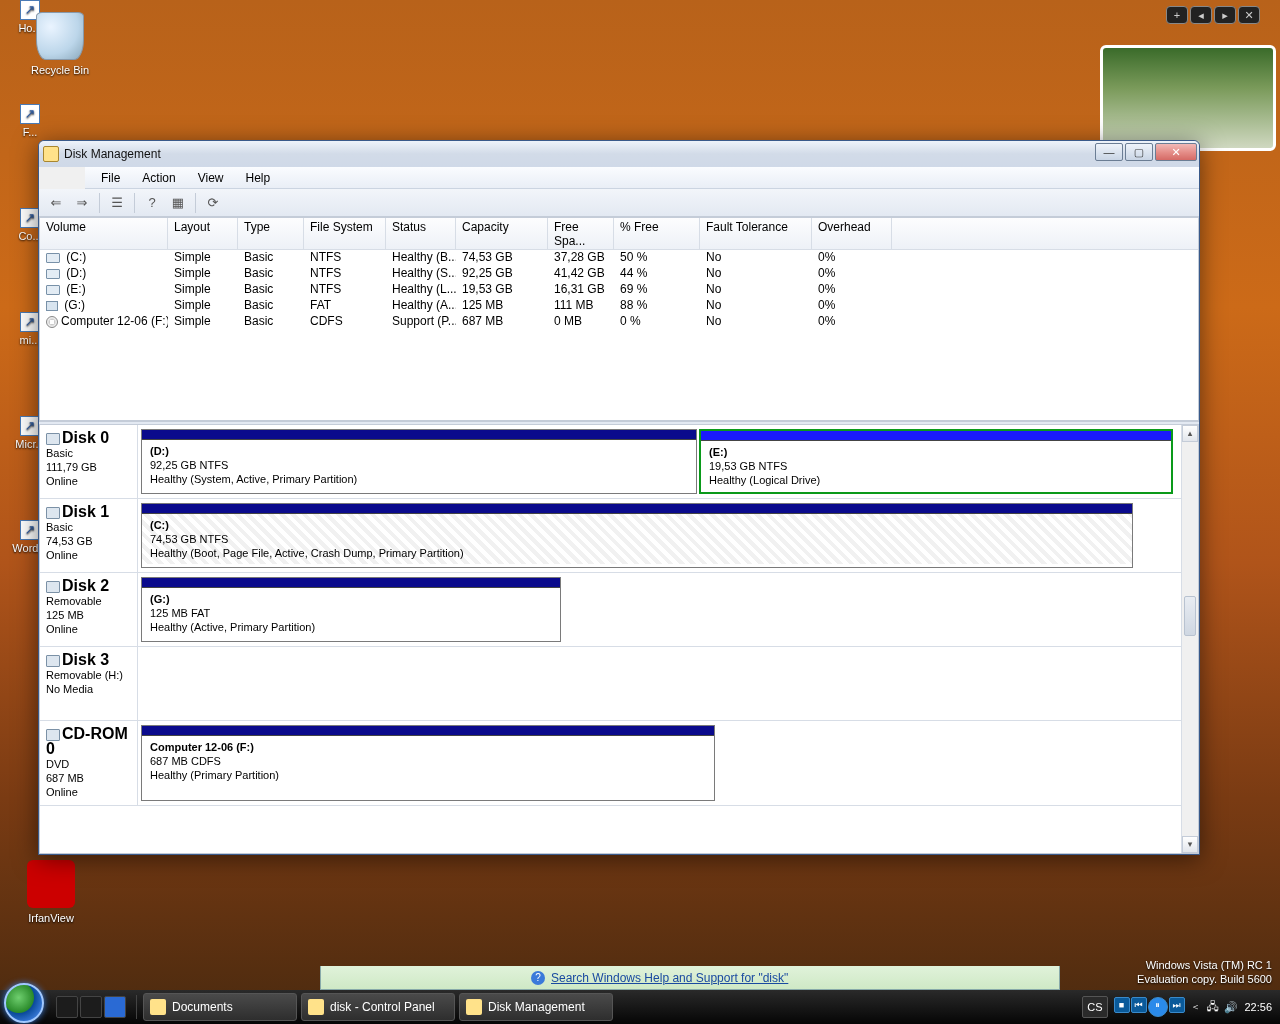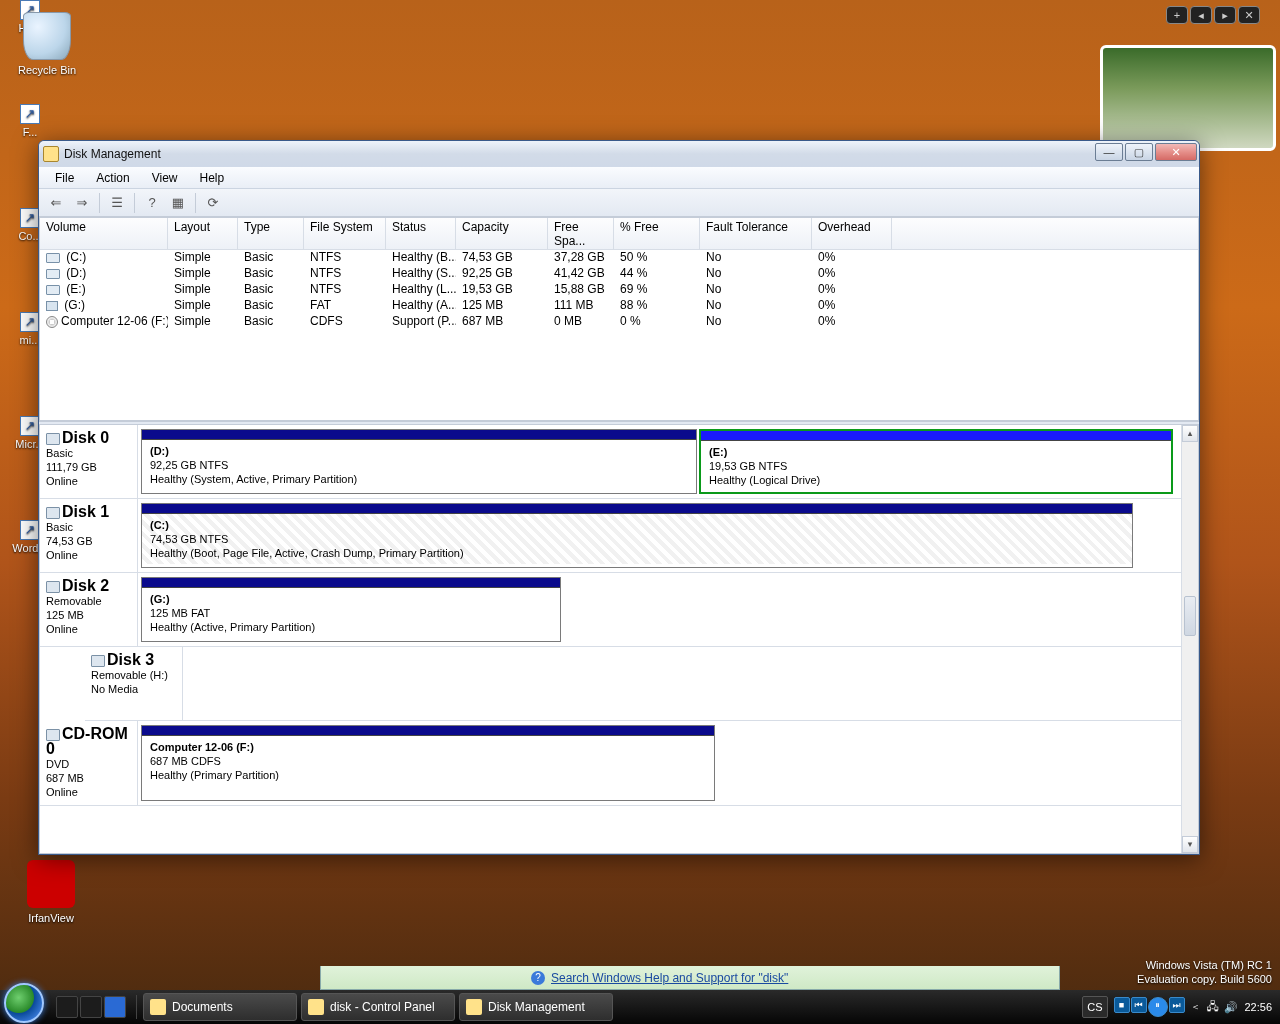--- a/index.html
+++ b/index.html
@@ -1,38 +1,38 @@
 <!DOCTYPE html>
 <html><head>
 <meta charset="utf-8">
 <style>
 * { box-sizing: border-box; margin: 0; padding: 0; font-family: "Segoe UI", Tahoma, sans-serif; }
 body { width: 1280px; height: 1024px; overflow: hidden; position: relative; background: linear-gradient(180deg,#b8621a 0%,#cc6a18 30%,#b0541a 55%,#7a3b13 78%,#4a2a0f 100%); }
 
 .desktop { position: absolute; inset: 0; }
 .desktop-icon { position: absolute; width: 78px; text-align: center; color: #fff; font-size: 11px; text-shadow: 0 1px 2px #000; }
 .desktop-icon .glyph { width: 48px; height: 48px; margin: 0 auto 4px; }
-.recycle { left: 8px; top: 12px; }
+.recycle { left: 21px; top: 12px; }
 .recycle .glyph { background: radial-gradient(circle at 30% 30%, #eaf4ff, #bcd6ea 60%, #8aa8bb); border-radius: 6px 6px 10px 10px / 4px 4px 20px 20px; border: 1px solid #89a; }
 .shortcut { left: 8px; top: 224px; display:flex; flex-direction:column; gap:70px;}
 .sc { width:60px; text-align:center; color:#fff; font-size:11px; text-shadow:0 1px 2px #000;}
 .sc .arrow{ width:20px;height:20px;background:#fff;border:1px solid #4a7ab5;display:block;margin:0 auto 2px;font-size:13px;color:#2d5aa0;line-height:18px;}
 .irfan{ position:absolute; left:12px; top:860px;}
 .sidebar-gadget{ position:absolute; right:4px; top:45px; width:176px; height:106px; border:3px solid #fff; border-radius:6px; background:linear-gradient(180deg,#3a6b2a,#7a9a5a 40%,#cfd8c0);}
 .gadget-ctrl{ position:absolute; right:20px; top:6px; display:flex; gap:2px;}
 .gadget-ctrl span{ width:22px;height:18px;border:1px solid #888;border-radius:4px;background:#222;color:#ccc;font-size:11px;text-align:center;line-height:16px;}
 
 .window { position: absolute; left: 38px; top: 140px; width: 1162px; height: 715px; background: #f0f0f0; border: 1px solid #3a5a8a; border-radius: 6px 6px 0 0; box-shadow: 0 4px 24px rgba(0,0,0,.5); display:flex; flex-direction:column;}
 .titlebar { height: 26px; background: linear-gradient(180deg,#eef3fa,#d2dbe8,#cfd9e8); display: flex; align-items: center; padding: 0 4px; border-radius:6px 6px 0 0;}
 .titlebar .ico{ width:16px;height:16px;background:#ffe28a;border:1px solid #a88630;border-radius:2px;margin-right:5px;}
 .titlebar .title { font-size: 12px; color: #111; flex:1; }
 .win-btns { display:flex; gap:2px; position:absolute; right:2px; top:2px;}
 .win-btns div { width:28px;height:18px;border:1px solid #6b7d94;border-radius:2px;background:linear-gradient(180deg,#eef3fa,#c9d5e5);text-align:center;font-size:11px;line-height:16px;color:#333;}
 .win-btns .close{ width:42px; background:linear-gradient(180deg,#f2b9b6,#e58f8a,#d56a66); color:#fff;}
-.menubar { height: 22px; background: linear-gradient(180deg,#fafcff,#e9eef6); border-bottom:1px solid #cbd4e1; display:flex; align-items:center; padding:0 6px; font-size:12px; gap:2px;}
+.menubar { height: 22px; background: linear-gradient(180deg,#fafcff,#e9eef6); border-bottom:1px solid #cbd4e1; display:flex; align-items:center; padding:0 6px; font-size:12px; gap:2px;margin-left:46px;}
 .menubar span{ padding:2px 10px; border-radius:2px; }
 .toolbar { height: 28px; background: linear-gradient(180deg,#f2f5fa,#e3e9f2); border-bottom:1px solid #c4ccd8; display:flex; align-items:center; padding:0 6px; gap:4px;}
 .toolbar .tb{ width:22px;height:20px;border:1px solid transparent;display:flex;align-items:center;justify-content:center;font-size:13px;color:#555;}
 .toolbar .sep{ width:1px; height:20px; background:#c4ccd8; margin:0 2px;}
 
 .table-wrap{ background:#fff; border:1px solid #c4ccd8; margin:0; flex:0 0 auto;}
 .thead{ display:flex; background:linear-gradient(180deg,#fdfdfe,#edf1f7); height:32px; border-bottom:1px solid #d7dde6;}
 .th{ font-size:12px; padding:2px 6px; border-right:1px solid #d7dde6;}
 .tbody{ height:170px; background:#fff; overflow:hidden;}
 .tr{ display:flex; font-size:12px; height:16px;}
@@ -174,21 +174,21 @@
     <div class="td" style="width:112px">No</div>
     <div class="td" style="width:80px">0%</div>
   </div>
         <div class="tr">
     <div class="td" style="width:128px"><span class="vol-ico"></span> (E:)</div>
     <div class="td" style="width:70px">Simple</div>
     <div class="td" style="width:66px">Basic</div>
     <div class="td" style="width:82px">NTFS</div>
     <div class="td" style="width:70px">Healthy (L...</div>
     <div class="td" style="width:92px">19,53 GB</div>
-    <div class="td" style="width:66px">15,88 GB</div>
+    <div class="td" style="width:66px">16,31 GB</div>
     <div class="td" style="width:86px">69 %</div>
     <div class="td" style="width:112px">No</div>
     <div class="td" style="width:80px">0%</div>
   </div>
         <div class="tr">
     <div class="td" style="width:128px"><span class="usb-ico"></span> (G:)</div>
     <div class="td" style="width:70px">Simple</div>
     <div class="td" style="width:66px">Basic</div>
     <div class="td" style="width:82px">FAT</div>
     <div class="td" style="width:70px">Healthy (A...</div>
@@ -243,21 +243,21 @@
    </div>
       <div class="disk-row" style="padding-right:17px;">
      <div class="disk-info"><b><span class="disk-ico"></span>Disk 2</b><br>Removable<br>125 MB<br>Online</div>
      <div class="disk-parts">
           <div class="part" style="flex:0 0 420px">
       <div class="bar"></div>
       <div class="txt"><b>(G:)</b><br>125 MB FAT<br>Healthy (Active, Primary Partition)</div>
     </div>
         </div>
    </div>
-      <div class="disk-row" style="padding-right:17px;margin-left:45px;">
+      <div class="disk-row" style="padding-right:17px;">
      <div class="disk-info"><b><span class="disk-ico"></span>Disk 3</b><br>Removable (H:)<br>No Media</div>
      <div class="disk-parts"></div>
    </div>
       <div class="disk-row" style="padding-right:17px;">
      <div class="disk-info"><b><span class="disk-ico"></span>CD-ROM 0</b><br>DVD<br>687 MB<br>Online</div>
      <div class="disk-parts">
           <div class="part" style="flex:0 0 574px">
       <div class="bar"></div>
       <div class="txt"><b><b>Computer 12-06  (F:)</b></b><br>687 MB CDFS<br>Healthy (Primary Partition)</div>
     </div>

